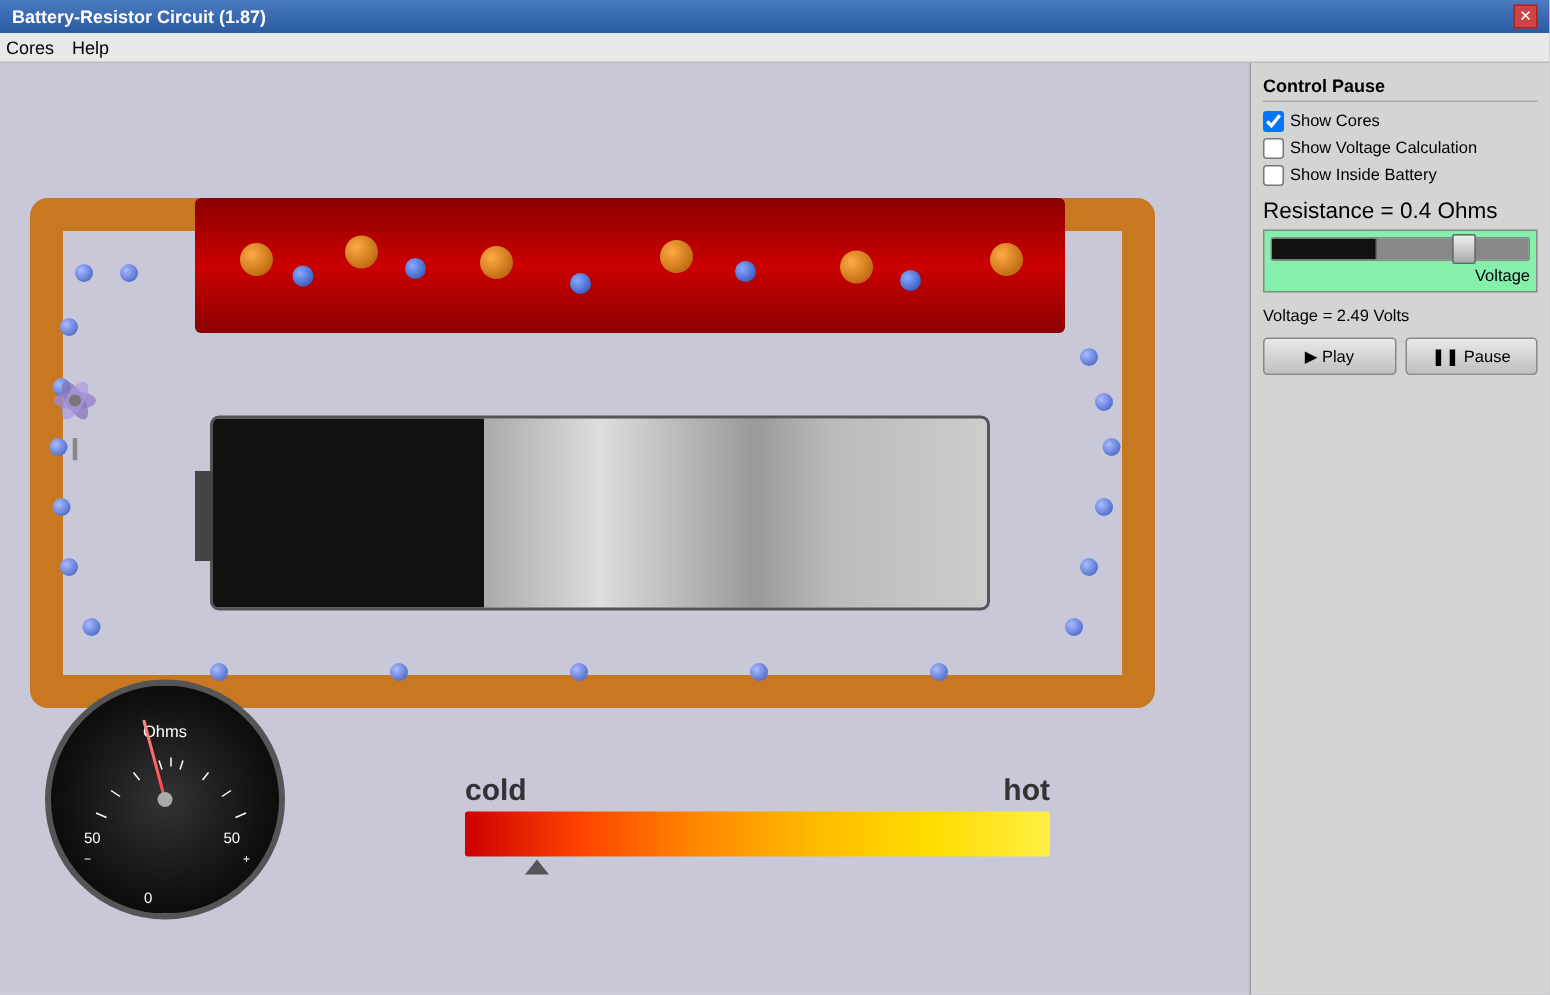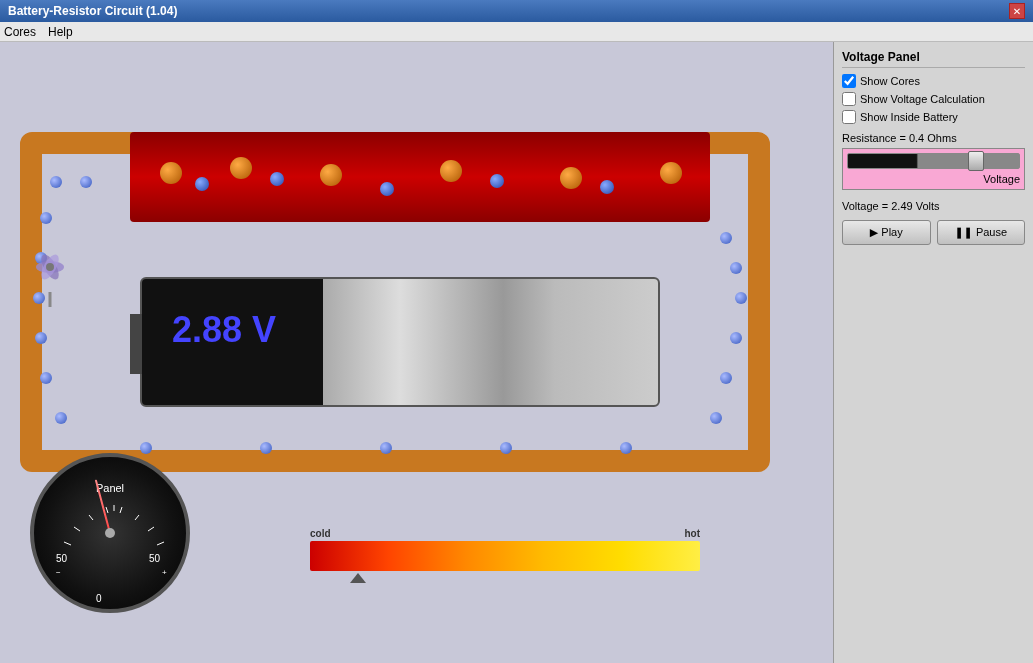--- a/index.html
+++ b/index.html
@@ -207,21 +207,21 @@
     #heat-bar {
       width: 390px;
       height: 30px;
       background: linear-gradient(to right, #cc0000, #ff4400, #ff8800, #ffbb00, #ffdd00, #ffee44);
       border-radius: 2px;
     }
     #heat-labels {
       display: flex;
       justify-content: space-between;
       color: #333;
-      font-size: 10px;
+      font-size: 20px;
       font-weight: bold;
       margin-bottom: 2px;
     }
     #heat-indicator {
       margin-top: 2px;
       margin-left: 40px;
       width: 0; height: 0;
       border-left: 8px solid transparent;
       border-right: 8px solid transparent;
       border-bottom: 10px solid #555;
@@ -277,21 +277,21 @@
       left: 45%;
       transform: translate(-50%, -50%);
       width: 16px; height: 20px;
       background: linear-gradient(to bottom, #eee, #aaa);
       border: 1px solid #666;
       border-radius: 2px;
       cursor: pointer;
     }
 
     #voltage-slider-area {
-      background: #f9a8d4;
+      background: #86efac;
       border: 1px solid #888;
       padding: 4px;
       margin-bottom: 10px;
     }
     #voltage-track {
       width: 100%;
       height: 16px;
       background: linear-gradient(to right, #111 0%, #111 40%, #888 41%, #888 100%);
       position: relative;
       border: 1px solid #888;
@@ -327,21 +327,21 @@
       display: flex;
       align-items: center;
       justify-content: center;
       gap: 3px;
     }
   </style>
 </head>
 <body>
 
 <div id="titlebar">
-  <span id="titlebar-title">Battery-Resistor Circuit (1.04)</span>
+  <span id="titlebar-title">Battery-Resistor Circuit (1.87)</span>
   <button id="close-btn">✕</button>
 </div>
 
 <div id="menubar">
   <span class="menu-item">Cores</span>
   <span class="menu-item">Help</span>
 </div>
 
 <div id="main">
 
@@ -393,27 +393,26 @@
         <ellipse cx="30" cy="30" rx="14" ry="6" fill="#9988cc" opacity="0.85" transform="rotate(0, 30, 30)"></ellipse>
         <ellipse cx="30" cy="30" rx="14" ry="6" fill="#8877bb" opacity="0.75" transform="rotate(60, 30, 30)"></ellipse>
         <ellipse cx="30" cy="30" rx="14" ry="6" fill="#aa99dd" opacity="0.7" transform="rotate(120, 30, 30)"></ellipse>
         <circle cx="30" cy="30" r="4" fill="#777"></circle>
       </svg>
     </div>
 
     <div id="battery">
       <div id="battery-body">
         <div id="battery-terminal-left"></div>
-        <div id="battery-voltage">2.88 V</div>
       </div>
     </div>
 
     <div id="ammeter">
       <div id="gauge-body">
-        <div id="gauge-label">Panel</div>
+        <div id="gauge-label">Ohms</div>
 
         <svg style="position:absolute;top:0;left:0;" width="160" height="160" viewBox="0 0 160 160">
 
           <g fill="white">
 
             <text x="22" y="105" font-size="10" fill="white">50</text>
             <text x="62" y="145" font-size="10" fill="white">0</text>
             <text x="115" y="105" font-size="10" fill="white">50</text>
             <text x="22" y="118" font-size="8" fill="white">−</text>
             <text x="128" y="118" font-size="8" fill="white">+</text>
@@ -442,37 +441,37 @@
         <span>cold</span>
         <span>hot</span>
       </div>
       <div id="heat-bar"></div>
       <div id="heat-indicator"></div>
     </div>
 
   </div>
 
   <div id="control-panel">
-    <div style="font-size:12px;font-weight:bold;margin-bottom:6px;border-bottom:1px solid #aaa;padding-bottom:3px;">Voltage Panel</div>
+    <div style="font-size:12px;font-weight:bold;margin-bottom:6px;border-bottom:1px solid #aaa;padding-bottom:3px;">Control Pause</div>
 
     <div class="checkbox-row">
       <input type="checkbox" id="cb-cores" checked="" style="">
       <label for="cb-cores" class="checkbox-label">Show Cores</label>
     </div>
     <div class="checkbox-row">
       <input type="checkbox" id="cb-voltage" style="">
       <label for="cb-voltage" class="checkbox-label">Show Voltage Calculation</label>
     </div>
     <div class="checkbox-row">
       <input type="checkbox" id="cb-inside" style="">
       <label for="cb-inside" class="checkbox-label">Show Inside Battery</label>
     </div>
 
     <div style="margin-top:8px;">
-      <div style="font-size:11px;margin-bottom:4px;">Resistance = 0.4 Ohms</div>
+      <div style="font-size:15px;margin-bottom:4px;">Resistance = 0.4 Ohms</div>
     </div>
 
     <div>
       <div id="voltage-slider-area">
         <div id="voltage-track">
           <div id="voltage-thumb"></div>
         </div>
         <div style="text-align:right;font-size:11px;">Voltage</div>
       </div>
       <div style="font-size:11px;margin-bottom:8px;">Voltage = 2.49 Volts</div>

